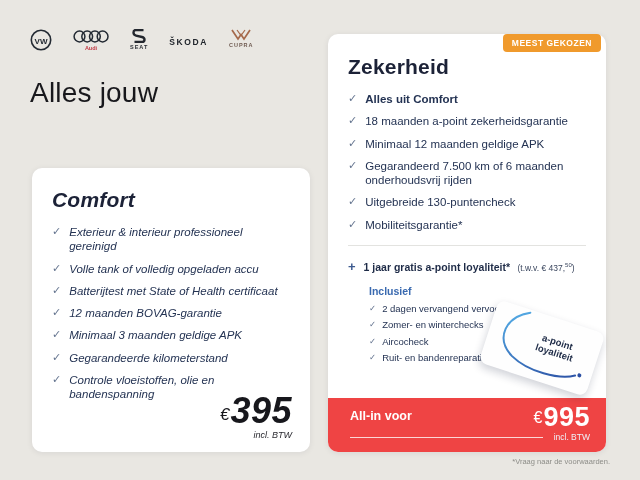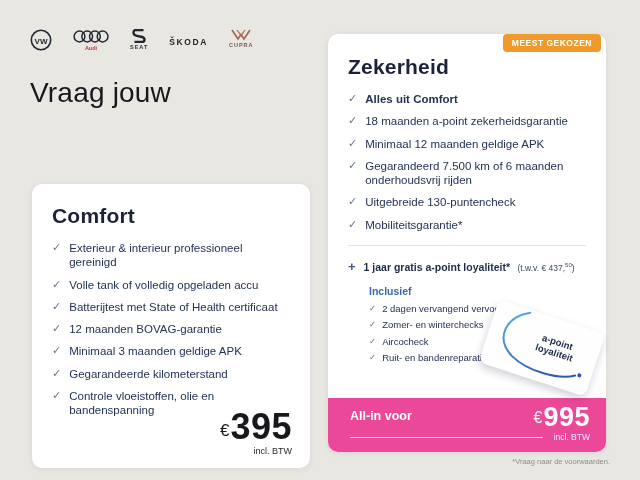--- a/index.html
+++ b/index.html
@@ -24,21 +24,21 @@
   .headline {
     position:absolute; left:30px; top:78px;
     font-size:28px; line-height:1.1; font-weight:500; color:#18181c; letter-spacing:.2px;
   }
 
   
   .card {
     position:absolute; background:#fff; border-radius:10px;
     box-shadow:0 1px 6px rgba(25,30,45,.08);
   }
-  #comfort-card { left:32px; top:184px; width:278px; height:284px; padding:20px 28px 0 20px; }
+  #comfort-card { left:32px; top:168px; width:278px; height:284px; padding:20px 28px 0 20px;font-style:italic; }
   #zekerheid-card { left:328px; top:34px; width:278px; height:418px; padding:20px 12px 0 20px; }
 
   .card-title { font-size:21px; font-weight:700; color:#1c2237; letter-spacing:.2px; margin-bottom:13px; }
   #zekerheid-card .card-title { margin-top:1px; }
 
   .badge {
     position:absolute; top:0; right:5px;
     background:#f09a2c; color:#fff;
     font-size:8.5px; font-weight:700; letter-spacing:.5px;
     padding:4px 9px; border-radius:4px;
@@ -80,21 +80,21 @@
   }
   .loyalty-card svg { position:absolute; left:0; top:0; }
   .loyalty-text {
     position:absolute; left:34px; top:17px; width:70px;
     text-align:center; font-size:9.5px; font-weight:700; color:#1e2b47; line-height:1.2;
   }
 
   
   .allin-bar {
     position:absolute; left:0; right:0; bottom:0; height:54px;
-    background:#ec4899; border-radius:0 0 10px 10px; z-index:2;
+    background:#ef4444; border-radius:0 0 10px 10px; z-index:2;
   }
   .allin-label { position:absolute; left:22px; top:11px; color:#fff; font-size:12.5px; font-weight:600; }
   .allin-line { position:absolute; left:22px; top:39px; width:193px; height:1px; background:rgba(255,255,255,.78); }
   .allin-price { position:absolute; right:16px; top:4px; color:#fff; white-space:nowrap;margin-left:30px; }
   .allin-price .price-cur { font-size:16px; color:#fff; }
   .allin-price .price-num { font-size:27px; font-weight:700; color:#fff; }
   .allin-note { position:absolute; right:16px; top:34px; font-size:8.5px; color:#eef1f8; }
 
   
   .footnote { position:absolute; right:30px; top:457px; font-size:7.5px; color:#8d8d88; }
@@ -130,21 +130,21 @@
   <div class="logo">
     <svg width="20" height="12" viewBox="0 0 20 12">
       <path d="M1,1 L7,10 L10,5.5 L13,10 L19,1" fill="none" stroke="#a5694b" stroke-width="1.7"></path>
       <path d="M6,1 L10,6.5 L14,1" fill="none" stroke="#a5694b" stroke-width="1.2"></path>
     </svg>
     <span class="logo-word cupra-word">CUPRA</span>
   </div>
 </div>
 
 <div class="headline">
-  <div>Vraag jouw</div>
+  <div>Alles jouw</div>
 </div>
 
 <div class="card" id="comfort-card">
   <div class="card-title">Comfort</div>
   <ul class="checklist">
     <li>
         <span class="check">✓</span>
         <span class="item-text">Exterieur &amp; interieur professioneel gereinigd</span>
       </li>
     <li>

